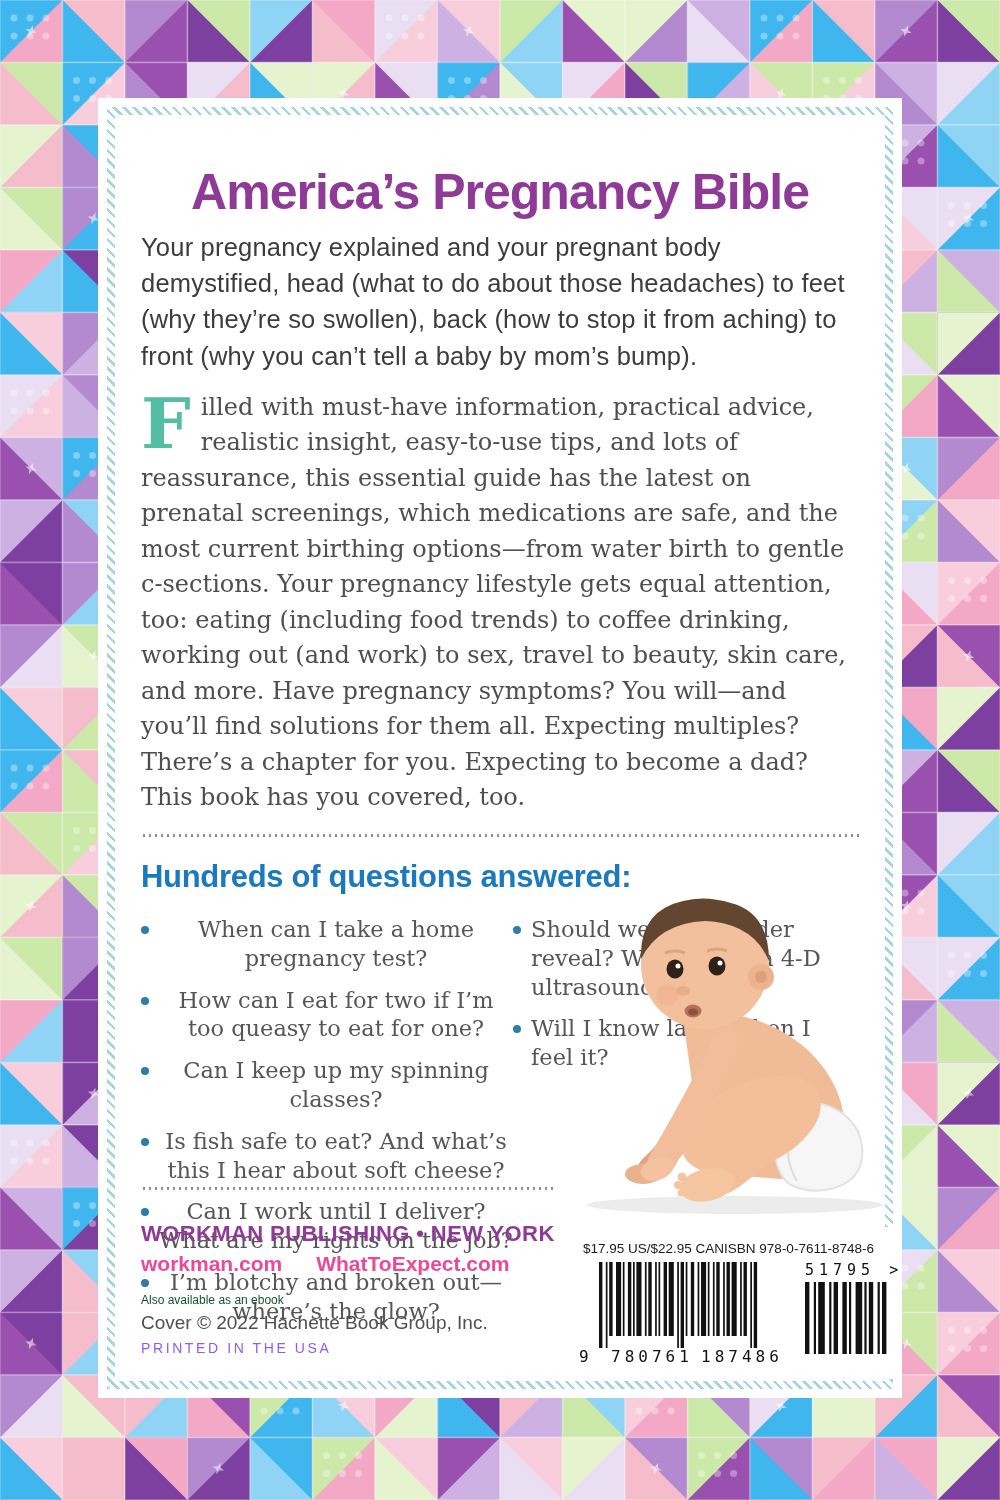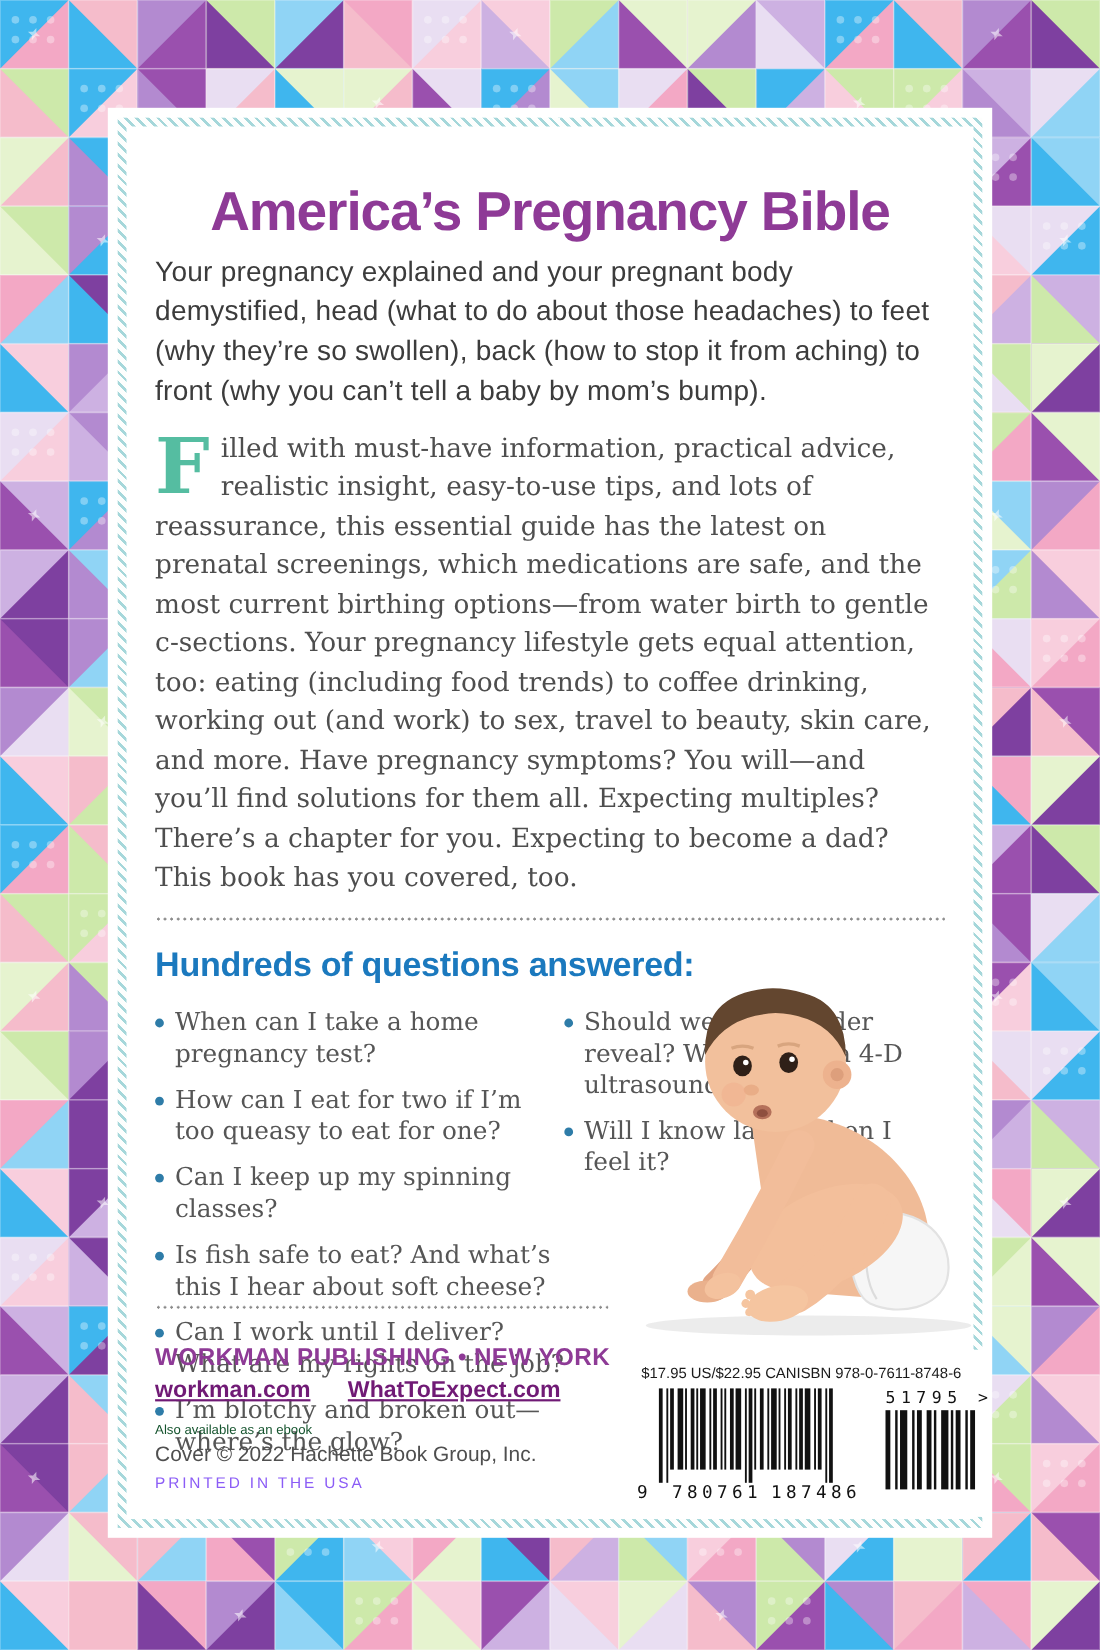--- a/index.html
+++ b/index.html
@@ -25,34 +25,34 @@
   .dropcap { float:left; font-family:"DejaVu Serif", serif; font-weight:bold; color:#55bda1;
              font-size:70px; line-height:.8; padding:6px 10px 0 0; }
 
   .dotline { height:3px; background-image:radial-gradient(circle,#8a8a8a 1.1px,transparent 1.4px);
              background-size:6px 3px; background-repeat:repeat-x; }
   .dotline-1 { margin-top:18px; }
 
   .q-heading { margin-top:22px; font-size:31px; font-weight:bold; color:#1b79be; letter-spacing:-.3px; }
 
   .columns { display:flex; margin-top:20px; }
-  .col-left { width:372px; flex:none; }
+  .col-left { width:372px; flex:none;text-align:center; }
   .col-right { flex:1; }
   .q-list { list-style:none; }
   .q-item { display:flex; gap:10px; margin-bottom:13px; font-family:"DejaVu Serif", serif;
             font-size:22.5px; line-height:1.28; color:#565656; }
   .bullet { flex:none; width:8px; height:8px; border-radius:50%; background:#2e7ca8; margin-top:11px; }
 
   .baby { position:absolute; left:440px; top:756px; width:352px; height:346px; }
 
   .dotline-2 { position:absolute; left:26px; top:1072px; width:412px; }
 
   .pub-block { position:absolute; left:26px; top:1106px; width:430px; }
   .pub-name { font-size:22px; font-weight:bold; color:#8e3a96; letter-spacing:.4px; }
-  .pub-sites { margin-top:5px; font-size:21px; color:#701a75; font-weight:bold;text-decoration:underline; }
+  .pub-sites { margin-top:5px; font-size:21px; color:#ec4899; font-weight:bold; }
   .pub-sites .site2 { margin-left:34px; }
   .pub-ebook { margin-top:17px; font-size:12px; color:#14532d; }
   .pub-copy { margin-top:5px; font-size:19px; color:#4f4f4f; }
   .pub-printed { margin-top:6px; font-size:14px; letter-spacing:2.6px; color:#8b5cf6; }
 
   .barcode-block { position:absolute; left:452px; top:1112px; width:334px; height:152px; background:#fff; }
   .bc-meta { display:flex; justify-content:flex-start; margin:14px 4px 0 16px;
              font-size:13.5px; color:#1a1a1a; }
   .bc-row { display:flex; align-items:flex-start; margin-top:6px; padding-left:10px; }
   .bc-main { width:218px; height:102px; }

